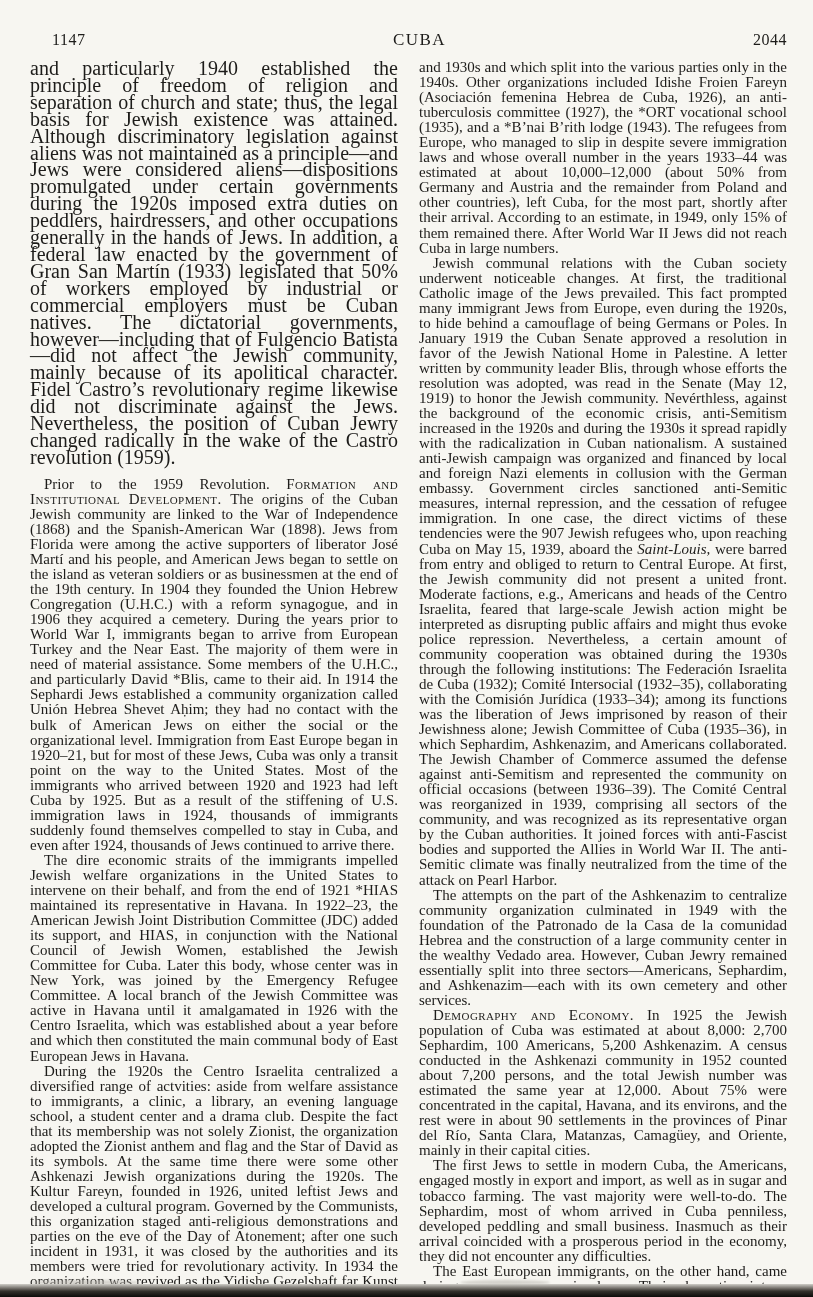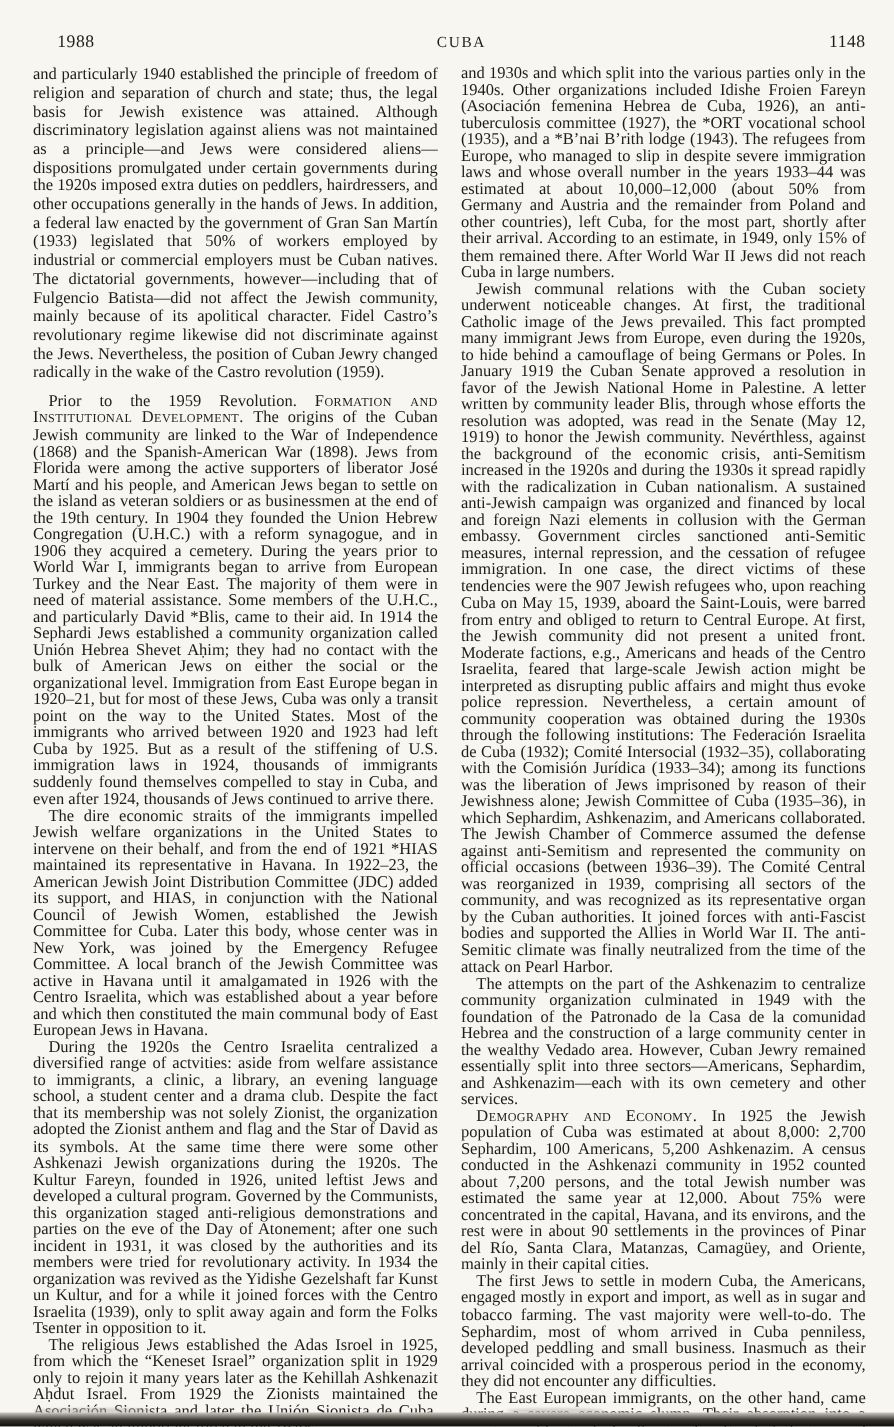--- a/index.html
+++ b/index.html
@@ -25,53 +25,53 @@
     display: grid;
     grid-template-columns: 1fr auto 1fr;
     align-items: baseline;
     font-size: 16px;
   }
   .pagenum { letter-spacing: 0.5px; }
   .pagenum.left { text-align: left; }
   .pagenum.right { text-align: right; }
   .title {
     text-align: center;
-    font-size: 14px;
+    font-size: 17px;
     letter-spacing: 1.5px;
   }
   .columns {
     position: absolute;
     top: 60px;
     left: 30px;
     width: 757px;
     display: flex;
     gap: 21px;
   }
   .col {
     width: 368px;
   }
   .col p {
     margin: 0;
     text-align: justify;
     text-justify: inter-word;
   }
   .p-large {
-    font-size: 15px;
+    font-size: 20px;
     line-height: 16.9px;
   }
   .p-small {
     font-size: 15px;
     line-height: 15.05px;
   }
   .indent { text-indent: 14px; }
   .space-before { margin-top: 11px !important; }
   .run-normal { }
   .run-bold { font-weight: 400; }
   .run-smallcaps { font-variant: small-caps; letter-spacing: 0.4px; }
-  .run-italic { }
+  .run-italic { font-style: italic; }
   .scan-bar {
     position: absolute;
     left: 0;
     right: 0;
     bottom: 0;
     height: 13px;
     background: linear-gradient(to bottom, #cfcdc7 0%, #8a8781 25%, #34312c 55%, #0c0b09 100%);
   }
   .scan-smudge {
     position: absolute;
@@ -83,23 +83,23 @@
     filter: blur(1px);
   }
   .smudge-a { left: 30px; width: 110px; }
   .smudge-b { left: 460px; width: 90px; }
 </style>
 </head>
 <body>
 
 <div class="page">
   <div class="header">
-    <span class="pagenum left">1988</span>
+    <span class="pagenum left">1147</span>
     <span class="title">CUBA</span>
-    <span class="pagenum right">1148</span>
+    <span class="pagenum right">2044</span>
   </div>
   <div class="columns">
     <div class="col" id="col-left">
         <p class="p-large"><span class="run-normal">and particularly 1940 established the principle of freedom of religion and separation of church and state; thus, the legal basis for Jewish existence was attained. Although discriminatory legislation against aliens was not maintained as a principle—and Jews were considered aliens—dispositions promulgated under certain governments during the 1920s imposed extra duties on peddlers, hairdressers, and other occupations generally in the hands of Jews. In addition, a federal law enacted by the government of Gran San Martín (1933) legislated that 50% of workers employed by industrial or commercial employers must be Cuban natives. The dictatorial governments, however—including that of Fulgencio Batista—did not affect the Jewish community, mainly because of its apolitical character. Fidel Castro’s revolutionary regime likewise did not discriminate against the Jews. Nevertheless, the position of Cuban Jewry changed radically in the wake of the Castro revolution (1959).</span></p>
         <p class="p-small indent space-before"><span class="run-bold">Prior to the 1959 Revolution. </span><span class="run-smallcaps">Formation and Institutional Development. </span><span class="run-normal">The origins of the Cuban Jewish community are linked to the War of Independence (1868) and the Spanish-American War (1898). Jews from Florida were among the active supporters of liberator José Martí and his people, and American Jews began to settle on the island as veteran soldiers or as businessmen at the end of the 19th century. In 1904 they founded the Union Hebrew Congregation (U.H.C.) with a reform synagogue, and in 1906 they acquired a cemetery. During the years prior to World War I, immigrants began to arrive from European Turkey and the Near East. The majority of them were in need of material assistance. Some members of the U.H.C., and particularly David *Blis, came to their aid. In 1914 the Sephardi Jews established a community organization called Unión Hebrea Shevet Aḥim; they had no contact with the bulk of American Jews on either the social or the organizational level. Immigration from East Europe began in 1920–21, but for most of these Jews, Cuba was only a transit point on the way to the United States. Most of the immigrants who arrived between 1920 and 1923 had left Cuba by 1925. But as a result of the stiffening of U.S. immigration laws in 1924, thousands of immigrants suddenly found themselves compelled to stay in Cuba, and even after 1924, thousands of Jews continued to arrive there.</span></p>
         <p class="p-small indent"><span class="run-normal">The dire economic straits of the immigrants impelled Jewish welfare organizations in the United States to intervene on their behalf, and from the end of 1921 *HIAS maintained its representative in Havana. In 1922–23, the American Jewish Joint Distribution Committee (JDC) added its support, and HIAS, in conjunction with the National Council of Jewish Women, established the Jewish Committee for Cuba. Later this body, whose center was in New York, was joined by the Emergency Refugee Committee. A local branch of the Jewish Committee was active in Havana until it amalgamated in 1926 with the Centro Israelita, which was established about a year before and which then constituted the main communal body of East European Jews in Havana.</span></p>
         <p class="p-small indent"><span class="run-normal">During the 1920s the Centro Israelita centralized a diversified range of actvities: aside from welfare assistance to immigrants, a clinic, a library, an evening language school, a student center and a drama club. Despite the fact that its membership was not solely Zionist, the organization adopted the Zionist anthem and flag and the Star of David as its symbols. At the same time there were some other Ashkenazi Jewish organizations during the 1920s. The Kultur Fareyn, founded in 1926, united leftist Jews and developed a cultural program. Governed by the Communists, this organization staged anti-religious demonstrations and parties on the eve of the Day of Atonement; after one such incident in 1931, it was closed by the authorities and its members were tried for revolutionary activity. In 1934 the organization was revived as the Yidishe Gezelshaft far Kunst un Kultur, and for a while it joined forces with the Centro Israelita (1939), only to split away again and form the Folks Tsenter in opposition to it.</span></p>
         <p class="p-small indent"><span class="run-normal">The religious Jews established the Adas Isroel in 1925, from which the “Keneset Israel” organization split in 1929 only to rejoin it many years later as the Kehillah Ashkenazit Aḥdut Israel. From 1929 the Zionists maintained the Asociación Sionista and later the Unión Sionista de Cuba, which was an important force in the 1920s</span></p>
       </div>
     <div class="col" id="col-right">

